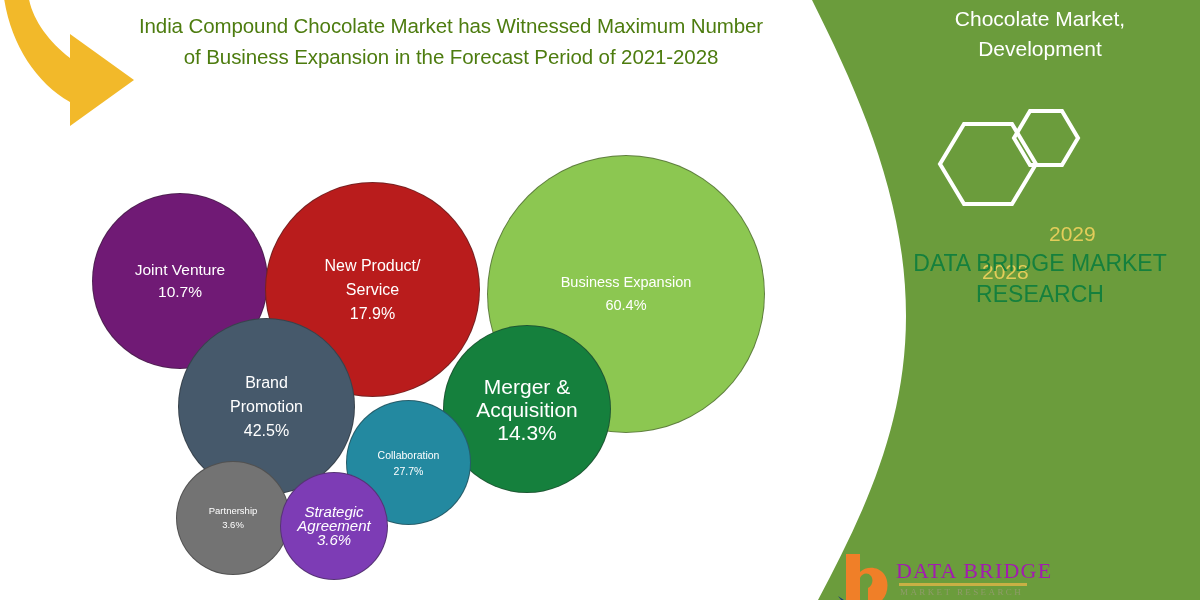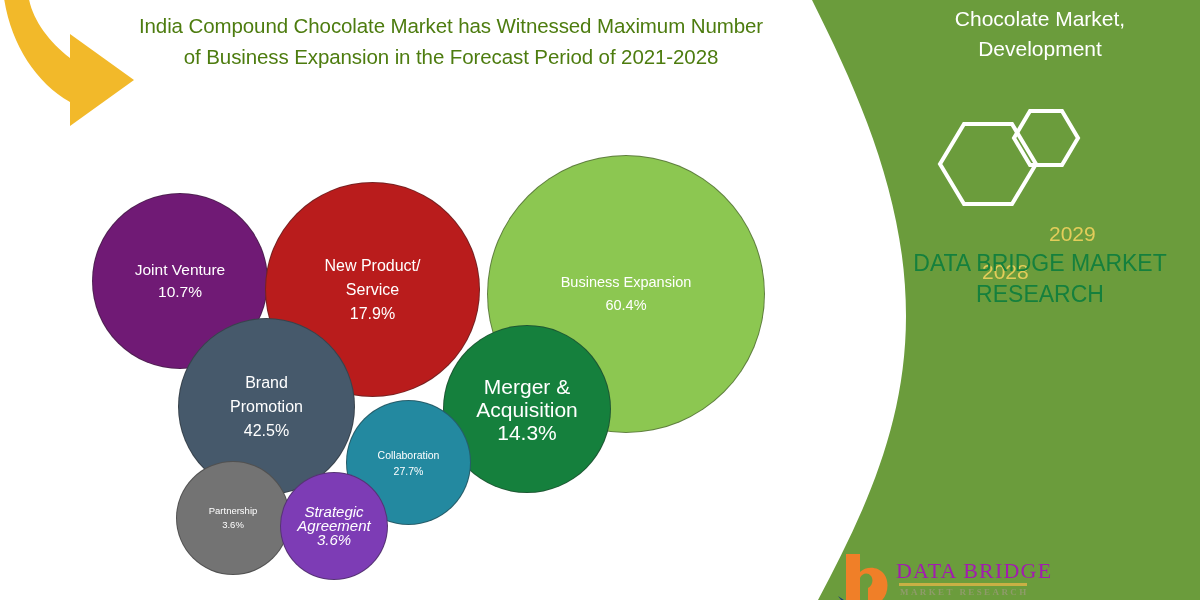--- a/index.html
+++ b/index.html
@@ -158,21 +158,20 @@
   }
   #logo-tagline {
     position: absolute;
     left: 62px;
     top: 35px;
     color: #8f9b6a;
     font-family: "Liberation Serif", serif;
     font-size: 9px;
     letter-spacing: 2.4px;
     white-space: nowrap;
-    font-weight: bold;
   }
 </style>
 </head>
 <body>
 
 <div id="canvas">
 
   <div id="left-panel">
 
     <svg id="swoosh-arrow" viewBox="0 0 180 200">

